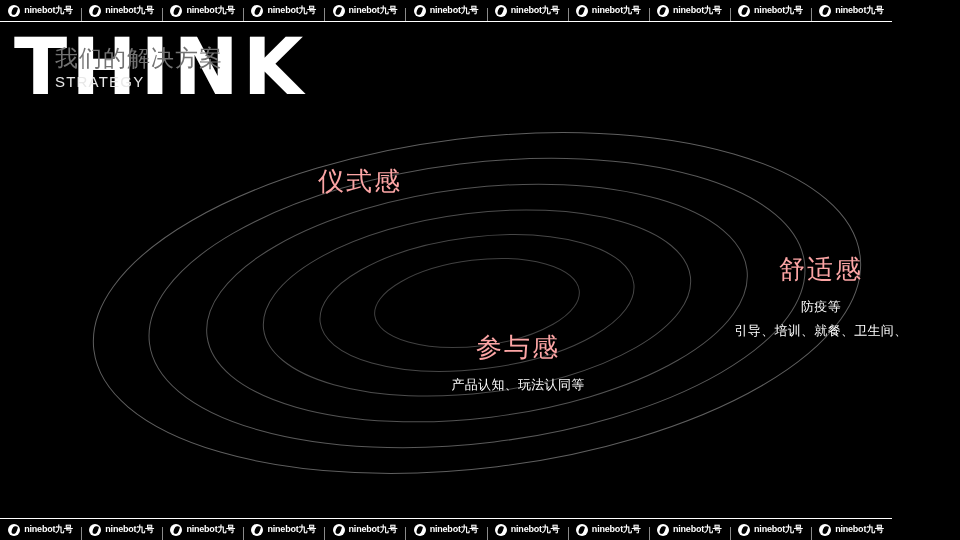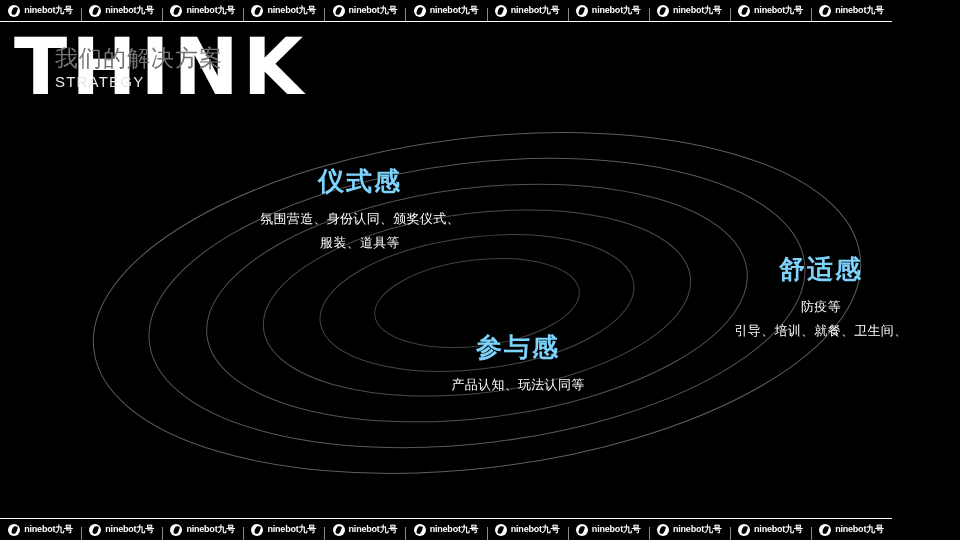--- a/index.html
+++ b/index.html
@@ -64,21 +64,21 @@
     color:#e8e8e8; font-size:15px; font-weight:400;
     letter-spacing:1.2px; margin-top:0;
   }
 
   
   #rings { position:absolute; left:0; top:0; width:960px; height:540px; z-index:2; }
 
   
   .group { position:absolute; z-index:20; text-align:center; }
   .group-title {
-    color:#7dd3fc; font-weight:700; font-size:26px;
+    color:#fca5a5; font-weight:400; font-size:26px;
     letter-spacing:2px; line-height:1.2; margin-bottom:10px;
     text-shadow:0 0 2px rgba(0,0,0,.9);
   }
   .group-desc {
     color:#ffffff; font-size:13px; font-weight:400;
     line-height:1.85; letter-spacing:0.3px;
     text-shadow:0 0 3px rgba(0,0,0,.95);
   }
   .group-desc div { white-space:nowrap; }
 
@@ -151,24 +151,20 @@
       </g>
     </svg>
 
   <div id="title-block">
     <div id="title-cn">我们的解决方案</div>
     <div id="title-en">STRATEGY</div>
   </div>
 
   <div class="group" id="group-ritual">
     <div class="group-title">仪式感</div>
-    <div class="group-desc">
-        <div>氛围营造、身份认同、颁奖仪式、</div>
-        <div>服装、道具等</div>
-      </div>
   </div>
 
   <div class="group" id="group-comfort">
     <div class="group-title">舒适感</div>
     <div class="group-desc">
         <div>防疫等</div>
         <div>引导、培训、就餐、卫生间、</div>
       </div>
   </div>
 

